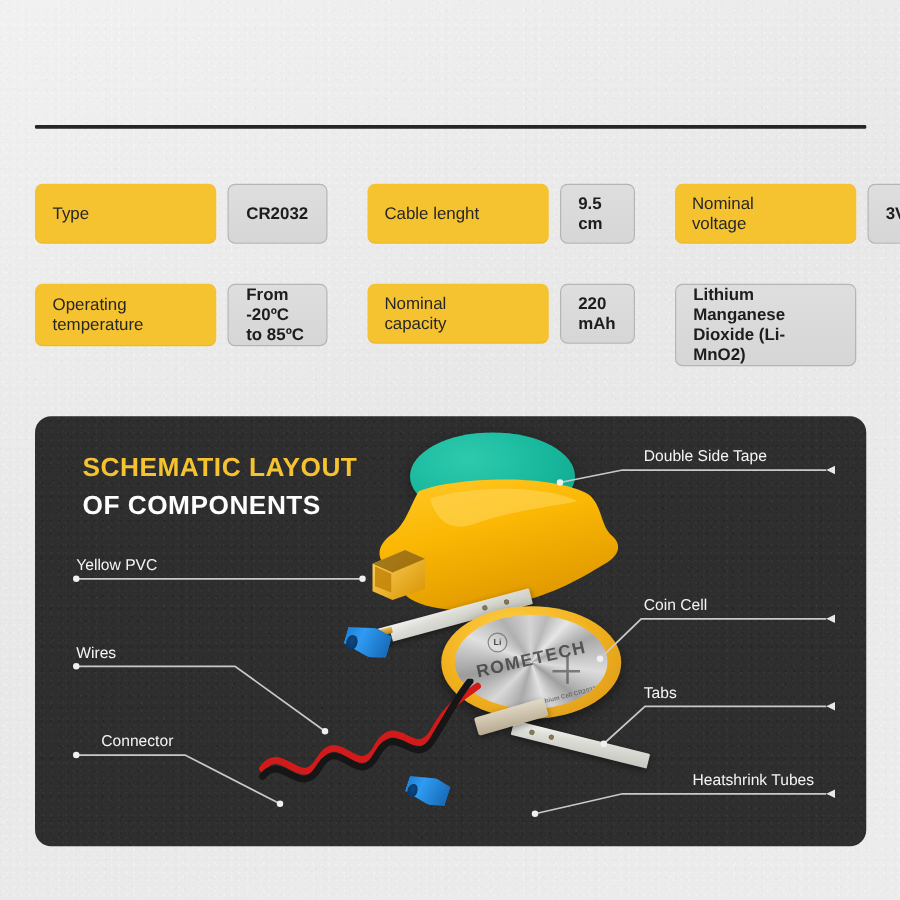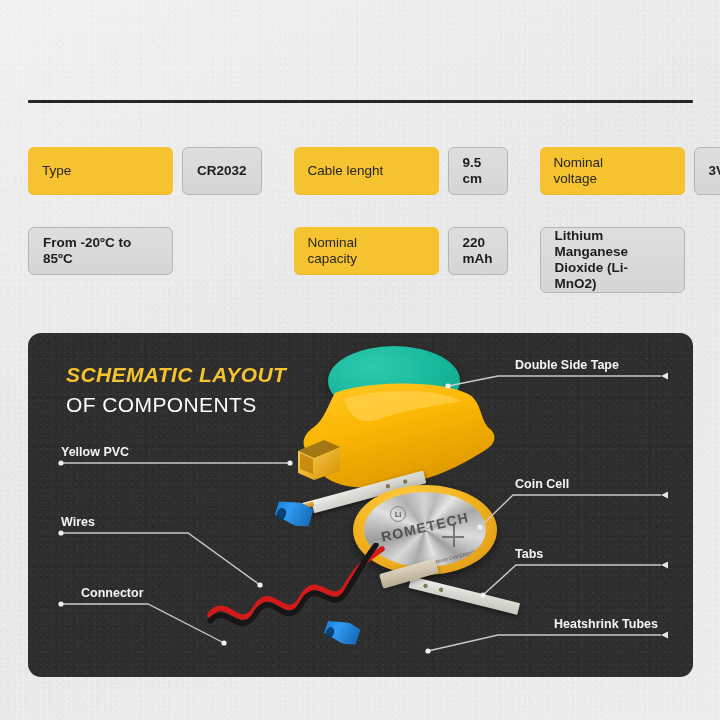--- a/index.html
+++ b/index.html
@@ -130,36 +130,35 @@
   .panel-heading {
     position: absolute;
     top: 30px; left: 38px;
     z-index: 6;
   }
   .panel-heading .l1 {
     font-size: 21px;
     font-weight: 700;
     color: #f5c230;
     letter-spacing: .4px;
-    font-style: italic;
   }
   .panel-heading .l2 {
     font-size: 21px;
-    font-weight: 400;
+    font-weight: 700;
     color: #fdfdfd;
     letter-spacing: .4px;
     margin-top: 6px;
   }
 
   
   .callout {
     position: absolute;
     z-index: 7;
     font-size: 12.5px;
-    font-weight: 700;
+    font-weight: 400;
     color: #f4f4f4;
     white-space: nowrap;
   }
   .callout.left  { text-align: left; }
   .callout.right { text-align: left; }
 
   .leader-svg {
     position: absolute;
     inset: 0;
     width: 100%;
@@ -331,20 +330,26 @@
           <span>Nominal</span>
           <span>voltage</span>
         </div>
       </div>
       <div class="cell value">
         <span>3V</span>
       </div>
     </div>
 
     <div class="spec-row">
+      <div class="cell label">
+        <div>
+          <span>Operating</span>
+          <span>temperature</span>
+        </div>
+      </div>
       <div class="cell value">
         <span>From -20ºC to 85ºC</span>
       </div>
     </div>
 
     <div class="spec-row">
       <div class="cell label">
         <div>
           <span>Nominal</span>
           <span>capacity</span>

